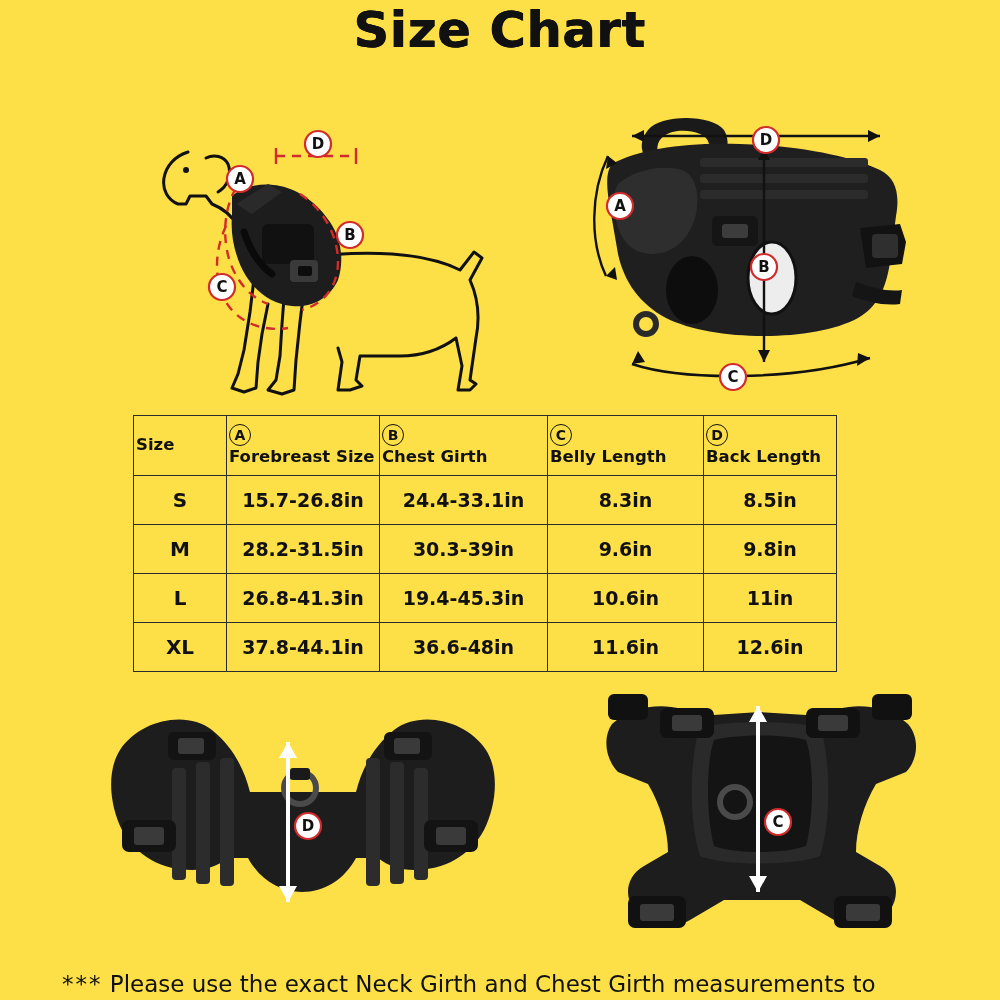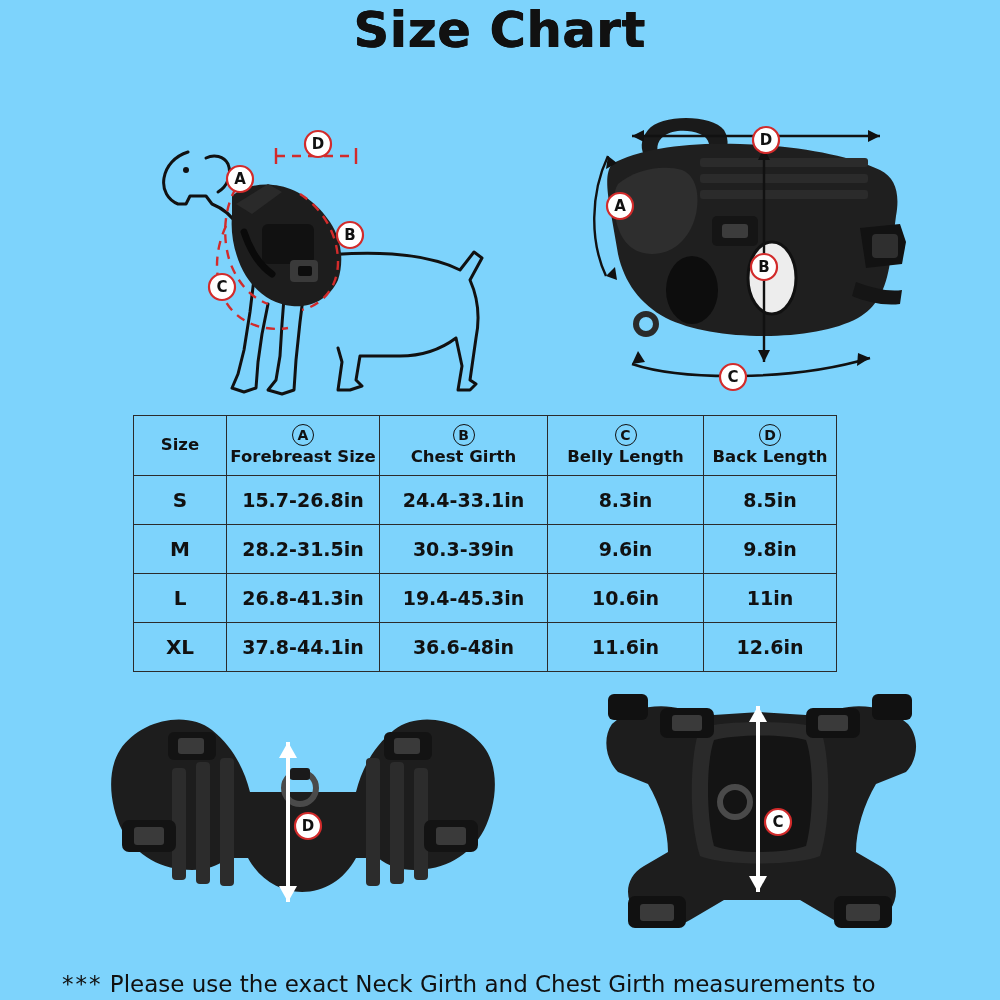--- a/index.html
+++ b/index.html
@@ -6,21 +6,21 @@
   html, body {
     margin: 0; padding: 0;
     width: 1000px; height: 1000px;
     background: #ffffff;
     font-family: "DejaVu Sans", sans-serif;
     overflow: hidden;
   }
   .page {
     position: relative;
     width: 1000px; height: 1000px;
-    background: #7dd3fc;
+    background: #fde047;
   }
 
   
   .title {
     position: absolute;
     top: 2px; left: 0; width: 100%;
     text-align: center;
     font-family: "DejaVu Sans", sans-serif;
     font-size: 49px;
     font-weight: 700;
@@ -77,21 +77,21 @@
   table.size-table tbody td.size-cell {
     font-size: 20px;
     font-weight: 700;
   }
   .col-size { width: 93px; }
   .col-a { width: 153px; }
   .col-b { width: 168px; }
   .col-c { width: 156px; }
   .col-d { width: 133px; }
 
-  .hdr-inner { display: flex; flex-direction: column; align-items: center; justify-content: center; line-height: 1.15; }
+  .hdr-inner { display: flex; flex-direction: column; align-items: flex-start; justify-content: center; line-height: 1.15; }
   .letter-badge {
     display: inline-flex;
     align-items: center; justify-content: center;
     width: 22px; height: 22px;
     border: 1.6px solid #111;
     border-radius: 50%;
     font-size: 14px;
     font-weight: 700;
     line-height: 1;
     margin-bottom: 2px;

